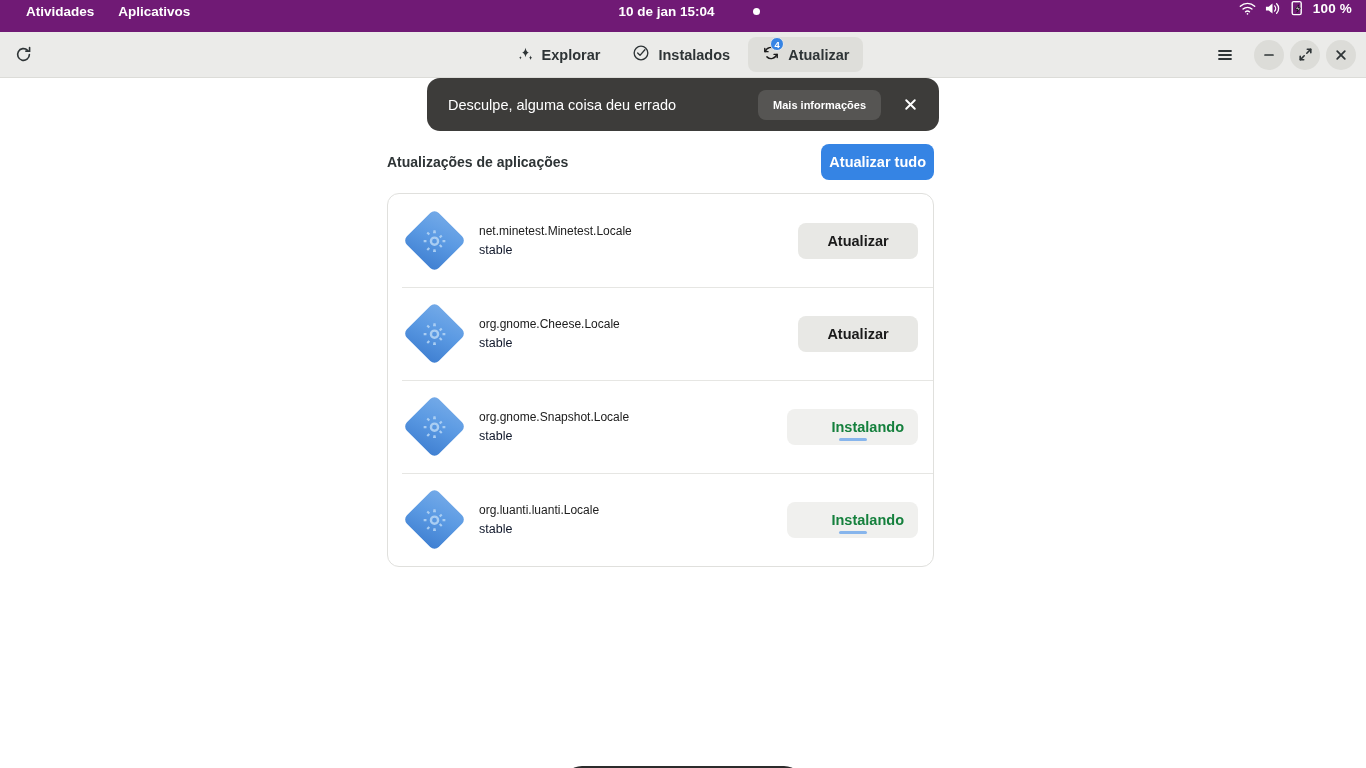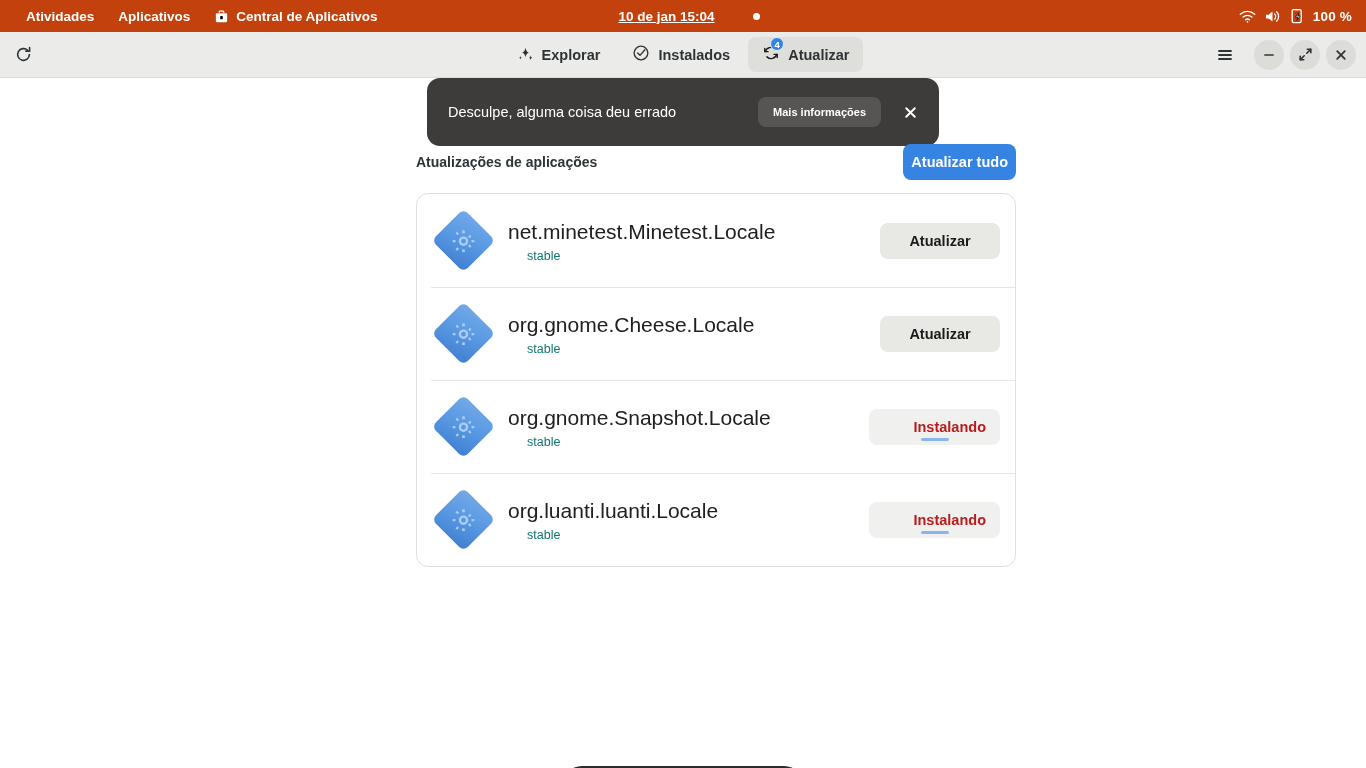--- a/index.html
+++ b/index.html
@@ -7,37 +7,37 @@
     width: 1366px; height: 768px;
     font-family: "Liberation Sans", sans-serif;
     background: #ffffff;
     overflow: hidden;
   }
 
   
   .top-bar {
     position: absolute; top: 0; left: 0;
     width: 1366px; height: 32px;
-    background: #c2410c;
+    background: #701a75;
     color: #ffffff;
-    display: flex; align-items: center;
+    display: flex; align-items: flex-start;
     font-size: 13.5px; font-weight: bold;
   }
   .tb-left { display: flex; align-items: center; gap: 0px; padding-left: 14px; }
   .tb-item {
     padding: 4px 12px; border-radius: 6px;
     display: flex; align-items: center; gap: 7px;
     color: #ffffff; white-space: nowrap;
   }
   .tb-center {
     position: absolute; left: 0; right: 0;
     display: flex; justify-content: center; align-items: center; gap: 26px;
     pointer-events: none;
   }
-  .tb-center > * { pointer-events: auto; text-decoration: underline; }
+  .tb-center > * { pointer-events: auto; }
   .tb-dot { width: 7px; height: 7px; border-radius: 50%; background: #ffffff; display: inline-block; }
   .tb-right {
     position: absolute; right: 14px;
     display: flex; align-items: center; gap: 8px;
   }
   .tb-right .pct { font-size: 13.5px; font-weight: bold; letter-spacing: .2px;}
   .sysicon { display: flex; align-items: center; }
 
   
   .header-bar {
@@ -92,21 +92,21 @@
 
   
   .content {
     position: absolute; top: 78px; left: 0;
     width: 1366px; height: 690px;
     background: #ffffff;
   }
 
   .toast {
     position: absolute; left: 427px; top: 0px;
-    width: 512px; height: 68px;
+    width: 512px; height: 53px;
     background: #3d3c3a; border-radius: 13px;
     display: flex; align-items: center;
     padding: 0 14px 0 21px; gap: 14px;
     color: #ffffff;
   }
   .toast-msg { font-size: 14.5px; flex: 1; white-space: nowrap; }
   .toast-action {
     background: #565553; color: #ffffff;
     border: none; border-radius: 8px;
     padding: 9px 15px; font-size: 11px; font-weight: 600;
@@ -121,21 +121,21 @@
   .auto-updates {
     position: absolute; right: 12px; top: 12px;
     display: flex; align-items: center; gap: 14px;
     cursor: pointer;
   }
   .auto-updates .au-text {
     color: #2f7fd8; font-size: 14.5px;
   }
 
   .updates-panel {
-    position: absolute; left: 416px; top: 66px; width: 600px;
+    position: absolute; left: 387px; top: 66px; width: 547px;
   }
   .section-head {
     display: flex; align-items: center; justify-content: space-between;
     margin-bottom: 13px;
   }
   .section-title { font-size: 14px; color: #2e3436; font-weight: 600; }
   .btn-primary {
     background: #3584e4; color: #ffffff;
     border: none; border-radius: 8px;
     padding: 10px 8px; font-size: 14.5px; font-weight: bold;
@@ -164,31 +164,31 @@
   }
   .diamond {
     width: 45px; height: 45px;
     background: linear-gradient(160deg, #74aae8 0%, #5b9ae3 45%, #3f7fd1 100%);
     transform: rotate(45deg);
     border-radius: 6px;
     display: flex; align-items: center; justify-content: center;
   }
   .gear-wrap { transform: rotate(-45deg); display: flex; }
   .app-text { flex: 1; min-width: 0; }
-  .app-name { font-size: 21px; color: #202020; line-height: 1.3; }
-  .app-branch { font-size: 12.5px; color: #0f766e; margin-top: 4px; margin-left: 19px; }
+  .app-name { font-size: 12px; color: #202020; line-height: 1.3; }
+  .app-branch { font-size: 12.5px; color: #0f172a; margin-top: 4px; }
   .btn-row {
     min-width: 120px; border-radius: 8px;
     border: none; font-family: inherit;
     font-size: 14.5px; font-weight: bold;
     padding: 10px 14px; cursor: pointer;
     position: relative;
   }
   .btn-row.enabled { background: #e8e8e5; color: #1b1b1b; }
-  .btn-row.busy { background: #f0f0ee; color: #b91c1c; cursor: default; padding-left: 44px; }
+  .btn-row.busy { background: #f0f0ee; color: #15803d; cursor: default; padding-left: 44px; }
   .btn-progress {
     position: absolute; bottom: 4px; left: 50%;
     transform: translateX(-50%);
     width: 28px; height: 3px; border-radius: 2px;
     background: #87b5ec;
   }
 
   
   .dock {
     position: absolute; left: 562px; top: 688px;
@@ -201,30 +201,20 @@
 </head>
 <body>
 
 <div class="top-bar">
   <div class="tb-left">
     <div class="tb-item">
       <span>Atividades</span>
     </div>
     <div class="tb-item">
       <span>Aplicativos</span>
-    </div>
-    <div class="tb-item">
-      <span class="sysicon">
-        <svg width="15" height="15" viewBox="0 0 16 16" fill="#ffffff">
-          <path d="M6 1.6h4a1 1 0 0 1 1 1V4h-1.4V3H6.4v1H5V2.6a1 1 0 0 1 1-1z"></path>
-          <rect x="2" y="4.4" width="12" height="9.6" rx="1.1"></rect>
-          <rect x="6.6" y="7.4" width="2.8" height="3.6" rx=".5" fill="#000000"></rect>
-        </svg>
-      </span>
-      <span>Central de Aplicativos</span>
     </div>
   </div>
 
   <div class="tb-center">
     <div class="tb-item">
       <span>10 de jan  15:04</span>
     </div>
     <span class="tb-dot"></span>
   </div>
 

